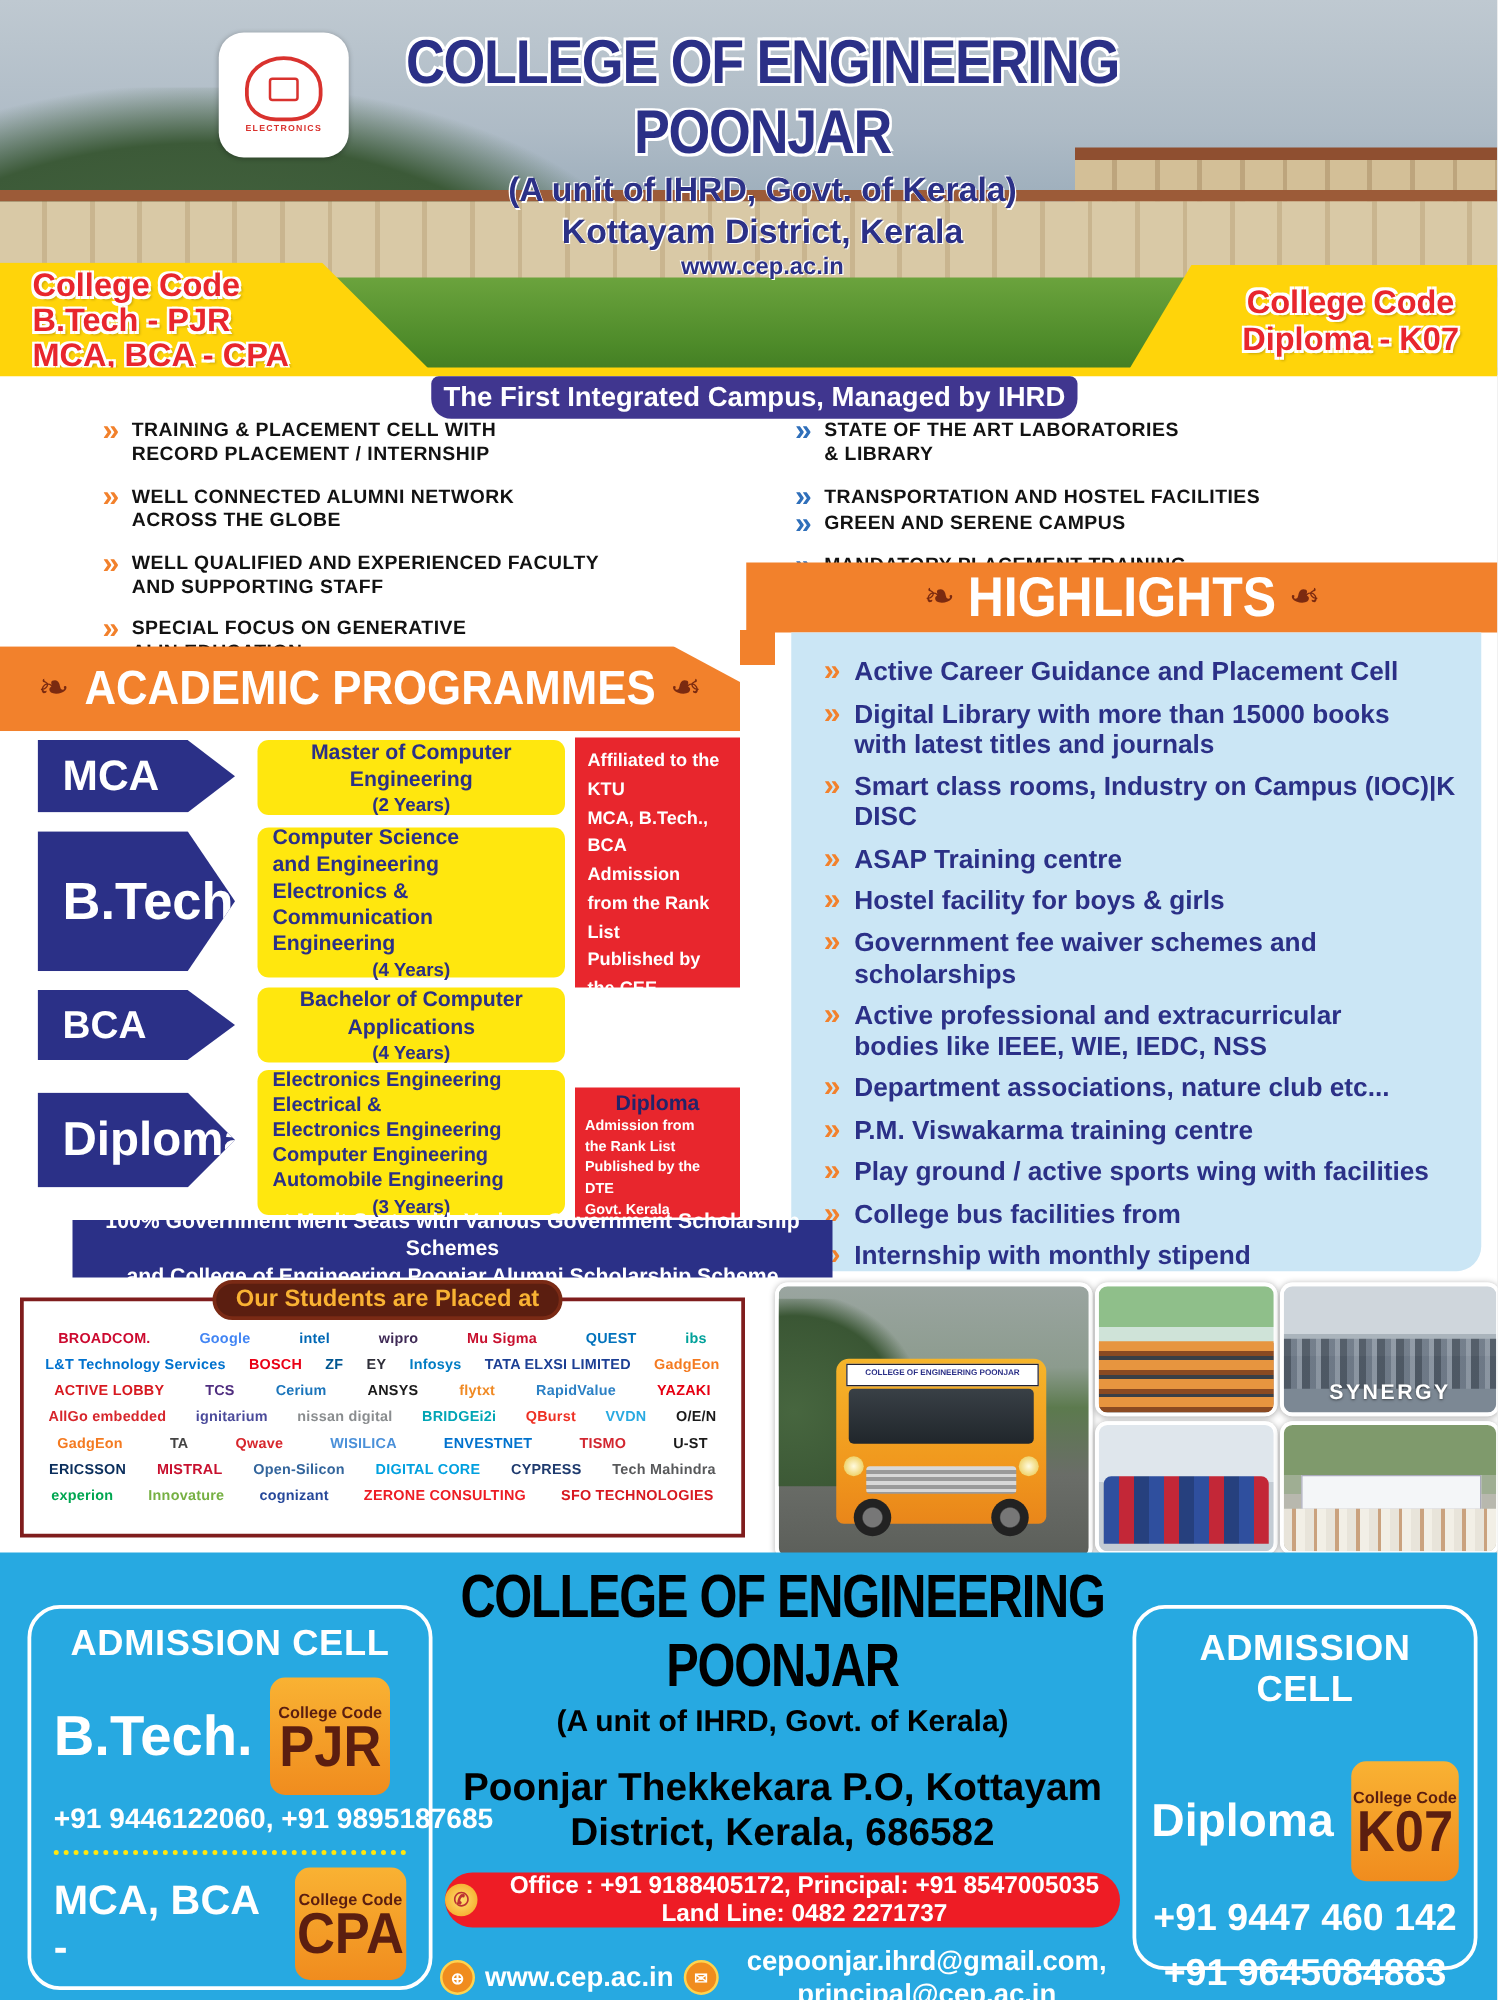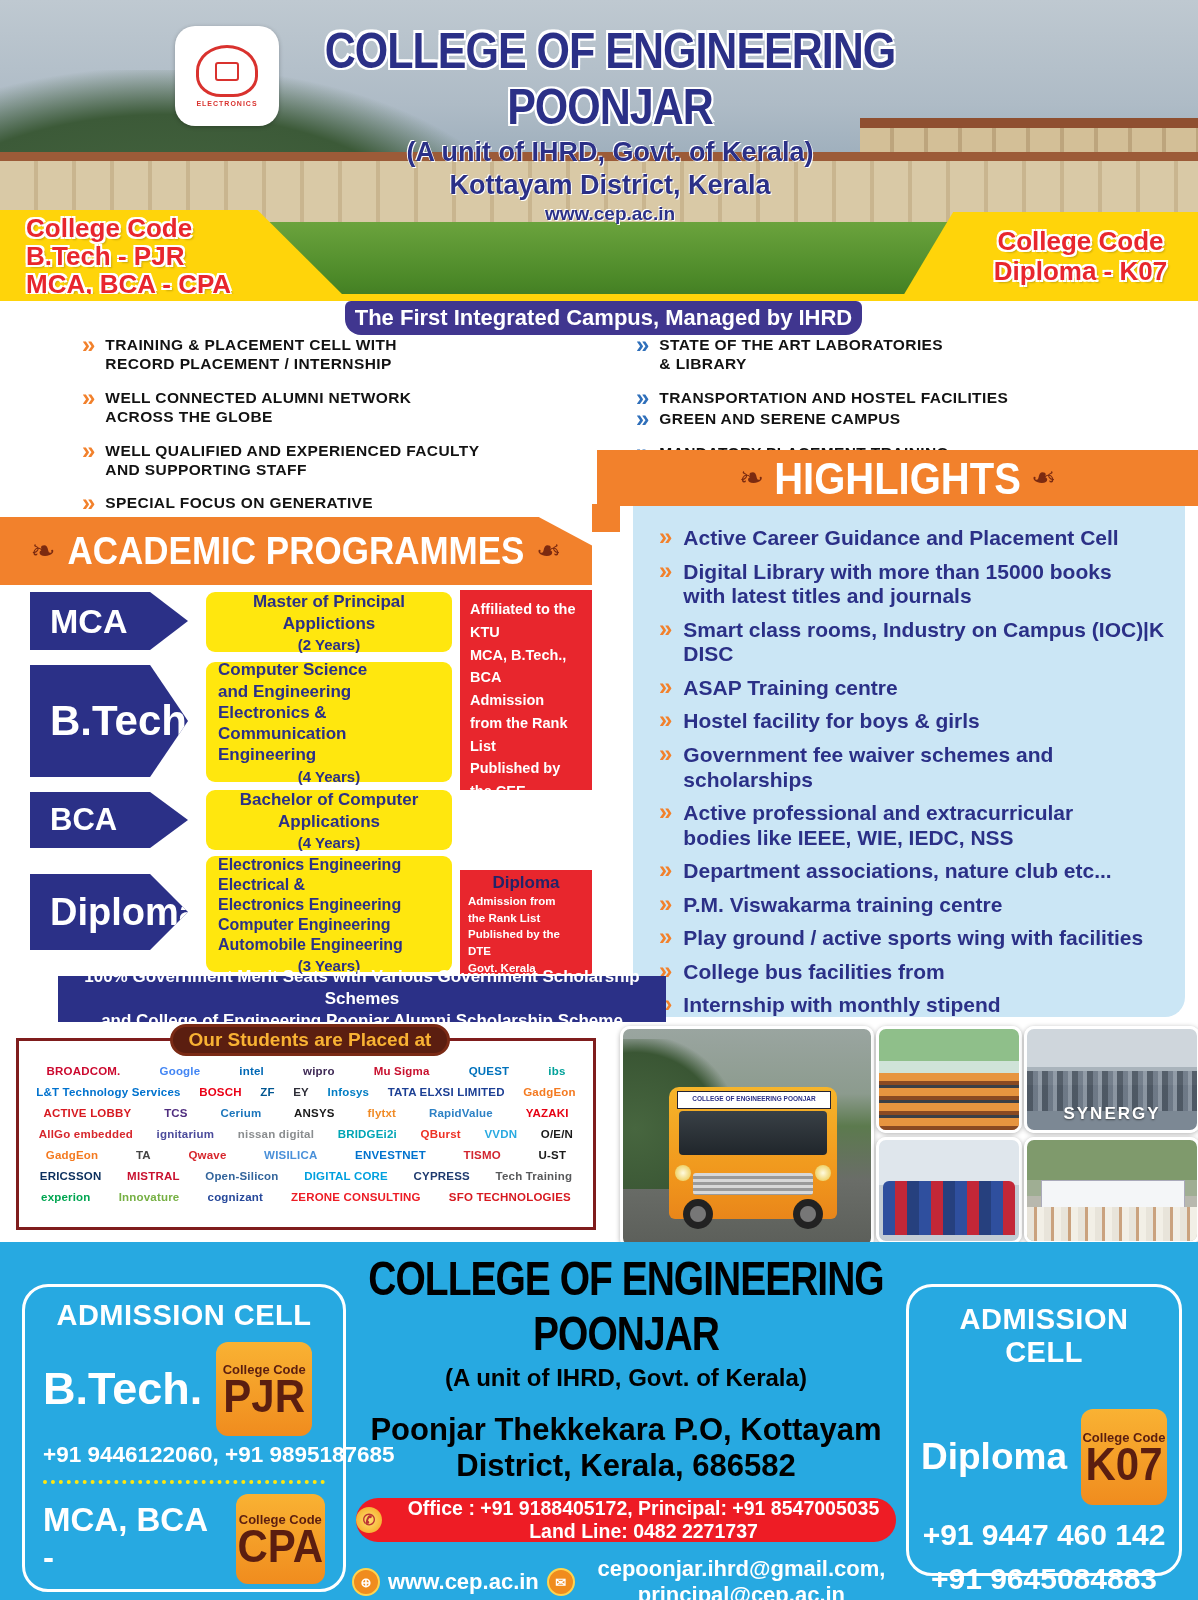--- a/index.html
+++ b/index.html
@@ -275,21 +275,21 @@
   </div>
 
   <div id="ac-banner" class="abs">
     <span class="flour">❧</span>
     <span class="ttl">ACADEMIC PROGRAMMES</span>
     <span class="flour flip">❧</span>
   </div>
 
   <div id="arr0" class="arrow abs">MCA</div>
   <div id="ybox0" class="ybox abs">
-    <div class="d pre">Master of Principal Applictions</div>
+    <div class="d pre">Master of Computer Engineering</div>
     <div class="y">(2 Years)</div>
   </div>
   <div id="arr1" class="arrow abs">B.Tech</div>
   <div id="ybox1" class="ybox abs">
     <div class="d pre">Computer Science
 and Engineering
 Electronics &amp;
 Communication Engineering</div>
     <div class="y">(4 Years)</div>
   </div>
@@ -377,21 +377,21 @@
         <span class="lco" style="color: rgb(0, 114, 206);">ENVESTNET</span>
         <span class="lco" style="color: rgb(210, 38, 48);">TISMO</span>
         <span class="lco" style="color: rgb(26, 26, 26);">U-ST</span>
       </div>
       <div class="lrow">
         <span class="lco" style="color: rgb(10, 46, 92);">ERICSSON</span>
         <span class="lco" style="color: rgb(200, 16, 46);">MISTRAL</span>
         <span class="lco" style="color: rgb(51, 101, 156);">Open-Silicon</span>
         <span class="lco" style="color: rgb(0, 160, 223);">DIGITAL CORE</span>
         <span class="lco" style="color: rgb(30, 58, 110);">CYPRESS</span>
-        <span class="lco" style="color: rgb(88, 89, 91);">Tech Training</span>
+        <span class="lco" style="color: rgb(88, 89, 91);">Tech Mahindra</span>
       </div>
       <div class="lrow">
         <span class="lco" style="color: rgb(0, 166, 81);">experion</span>
         <span class="lco" style="color: rgb(118, 176, 67);">Innovature</span>
         <span class="lco" style="color: rgb(38, 72, 154);">cognizant</span>
         <span class="lco" style="color: rgb(237, 28, 36);">ZERONE CONSULTING</span>
         <span class="lco" style="color: rgb(215, 25, 32);">SFO TECHNOLOGIES</span>
       </div>
     </div>
   </div>

